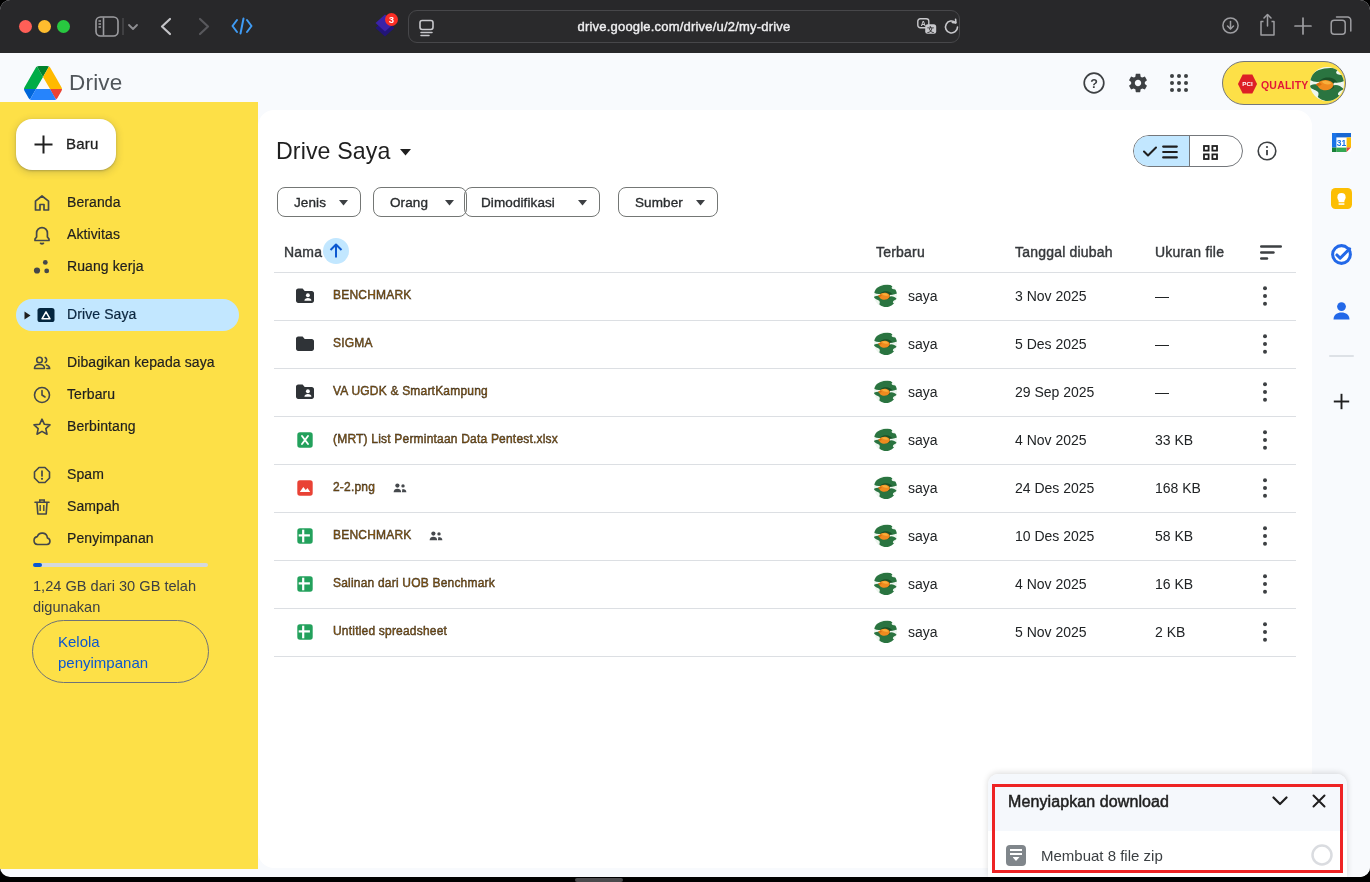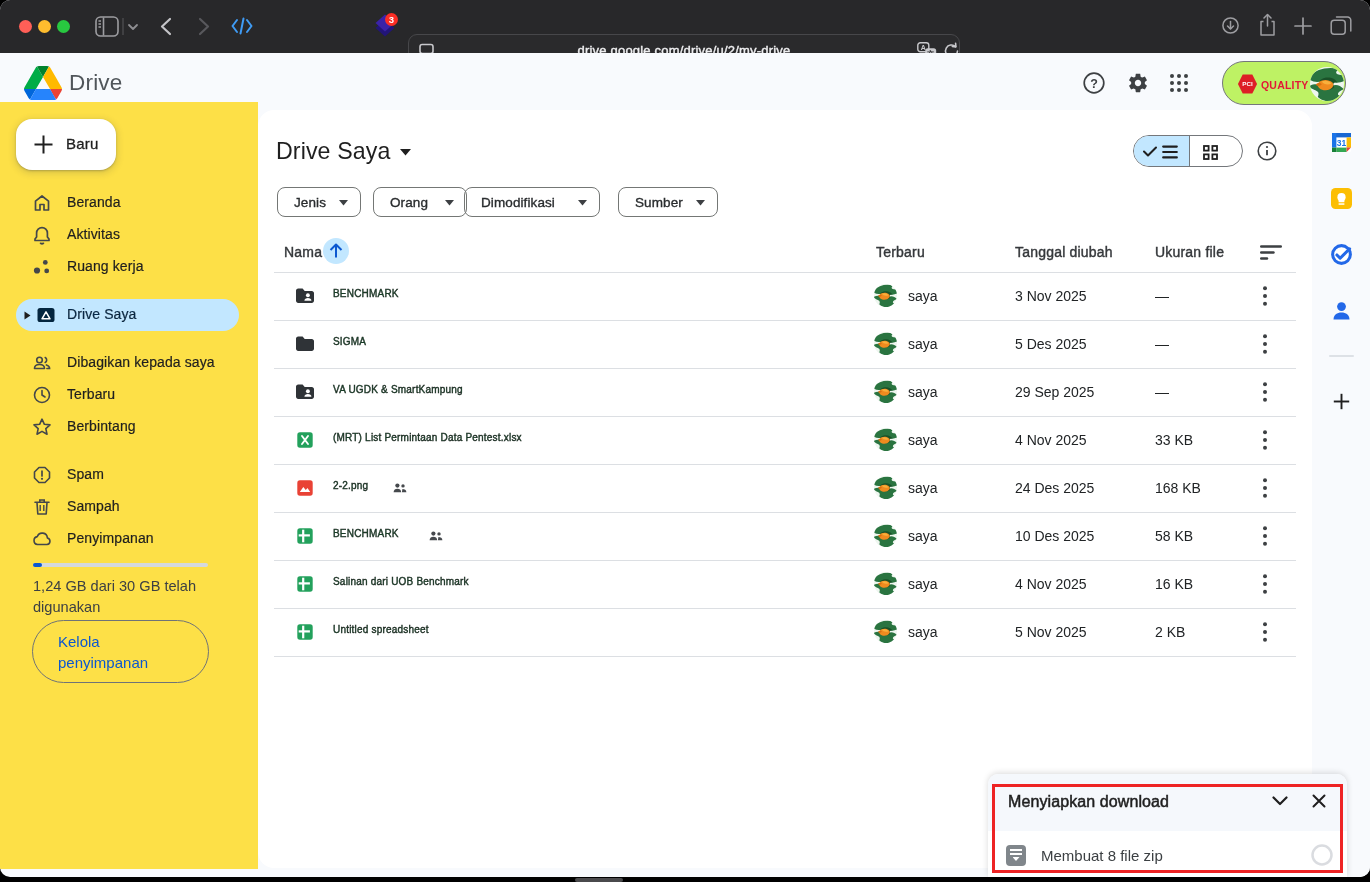--- a/index.html
+++ b/index.html
@@ -6,47 +6,47 @@
   html,body { width:1370px; height:882px; background:#000; overflow:hidden; }
   body { font-family:"Liberation Sans", sans-serif; }
   .abs { position:absolute; }
   #win { position:absolute; left:0; top:0; width:1370px; height:877px;
          border-radius:10px; overflow:hidden; background:#f8fafd; }
   
   #chrome { position:absolute; left:0; top:0; width:1370px; height:53px; background:#28282a; }
   .tl { position:absolute; top:20px; width:13px; height:13px; border-radius:50%; }
   .cicon { position:absolute; color:#9d9da1; }
   #urlbar { position:absolute; left:408px; top:10px; width:552px; height:33px;
-            background:#2a2a2c; border:1px solid #47474a; border-radius:9px;margin-top:24px; }
+            background:#2a2a2c; border:1px solid #47474a; border-radius:9px; }
   #urltext { position:absolute; left:0; right:0; top:8px; text-align:center;
              color:#eeeef0; font-size:13px; font-weight:400; -webkit-text-stroke:.4px #eeeef0; letter-spacing:.2px; }
   
   #dheader { position:absolute; left:0; top:53px; width:1370px; height:57px; background:#f8fafd;padding-left:15px; }
   #search { position:absolute; left:258px; top:6px; width:722px; height:48px;
             border-radius:24px; background:#e9eef6; }
-  #acct { position:absolute; left:1222px; top:8px; width:124px; height:44px; background:#bef264;
+  #acct { position:absolute; left:1222px; top:8px; width:124px; height:44px; background:#fde047;
           border:1px solid #74777b; border-radius:22px; }
   
   #sidebar { position:absolute; left:0; top:102px; width:258px; height:767px; background:#fde047; }
   #newbtn { position:absolute; left:16px; top:17px; width:100px; height:51px; background:#fff;
             border-radius:16px; box-shadow:0 1px 2px rgba(60,64,67,.30), 0 2px 6px 2px rgba(60,64,67,.15); }
   .nav { position:absolute; left:16px; width:223px; height:32px; border-radius:16px; }
   .nav .ic { position:absolute; left:16px; top:6px; width:20px; height:20px; }
   .nav .tx { position:absolute; left:51px; top:7px; font-size:14px; color:#1f1f1f; -webkit-text-stroke:.2px #1f1f1f; letter-spacing:.1px; }
   .sel { background:#c2e7ff; }
   
   #card { position:absolute; left:258px; top:110px; width:1054px; height:758px;
           background:#fff; border-radius:16px; }
   .chip { position:absolute; top:77px; height:30px; border:1px solid #747775; border-radius:8px;
           font-size:13.5px; color:#2a2d2f; font-weight:400; -webkit-text-stroke:.35px #2a2d2f; }
   .chip span { position:absolute; left:16px; top:7px; letter-spacing:.1px;}
   .chip svg { position:absolute; right:12px; top:12px; }
   .hline { position:absolute; left:16px; width:1022px; height:1px; background:#dcdfe3; }
   .row { position:absolute; left:16px; width:1022px; height:48px; }
-  .fname { position:absolute; left:59px; top:16px; font-size:10px; font-weight:400; -webkit-text-stroke:.4px #1f1f1f; color:#14532d; letter-spacing:.2px;}
+  .fname { position:absolute; left:59px; top:16px; font-size:12px; font-weight:400; -webkit-text-stroke:.4px #1f1f1f; color:#a16207; letter-spacing:.2px;}
   .saya { position:absolute; left:634px; top:16px; font-size:14px; color:#212426; }
   .fdate { position:absolute; left:741px; top:16px; font-size:14px; color:#212426; }
   .fsize { position:absolute; left:881px; top:16px; font-size:14px; color:#212426; }
   .ficon { position:absolute; left:21px; top:15px; }
   .avat { position:absolute; left:600px; top:12px; }
   .dots { position:absolute; left:989px; top:14px; }
   .thdr { position:absolute; top:134px; font-size:14px; font-weight:400; -webkit-text-stroke:.4px #35383b; color:#35383b; letter-spacing:.2px; }
   
   #rstrip { position:absolute; left:1312px; top:110px; width:58px; height:767px; background:#f8fafd; }
   

